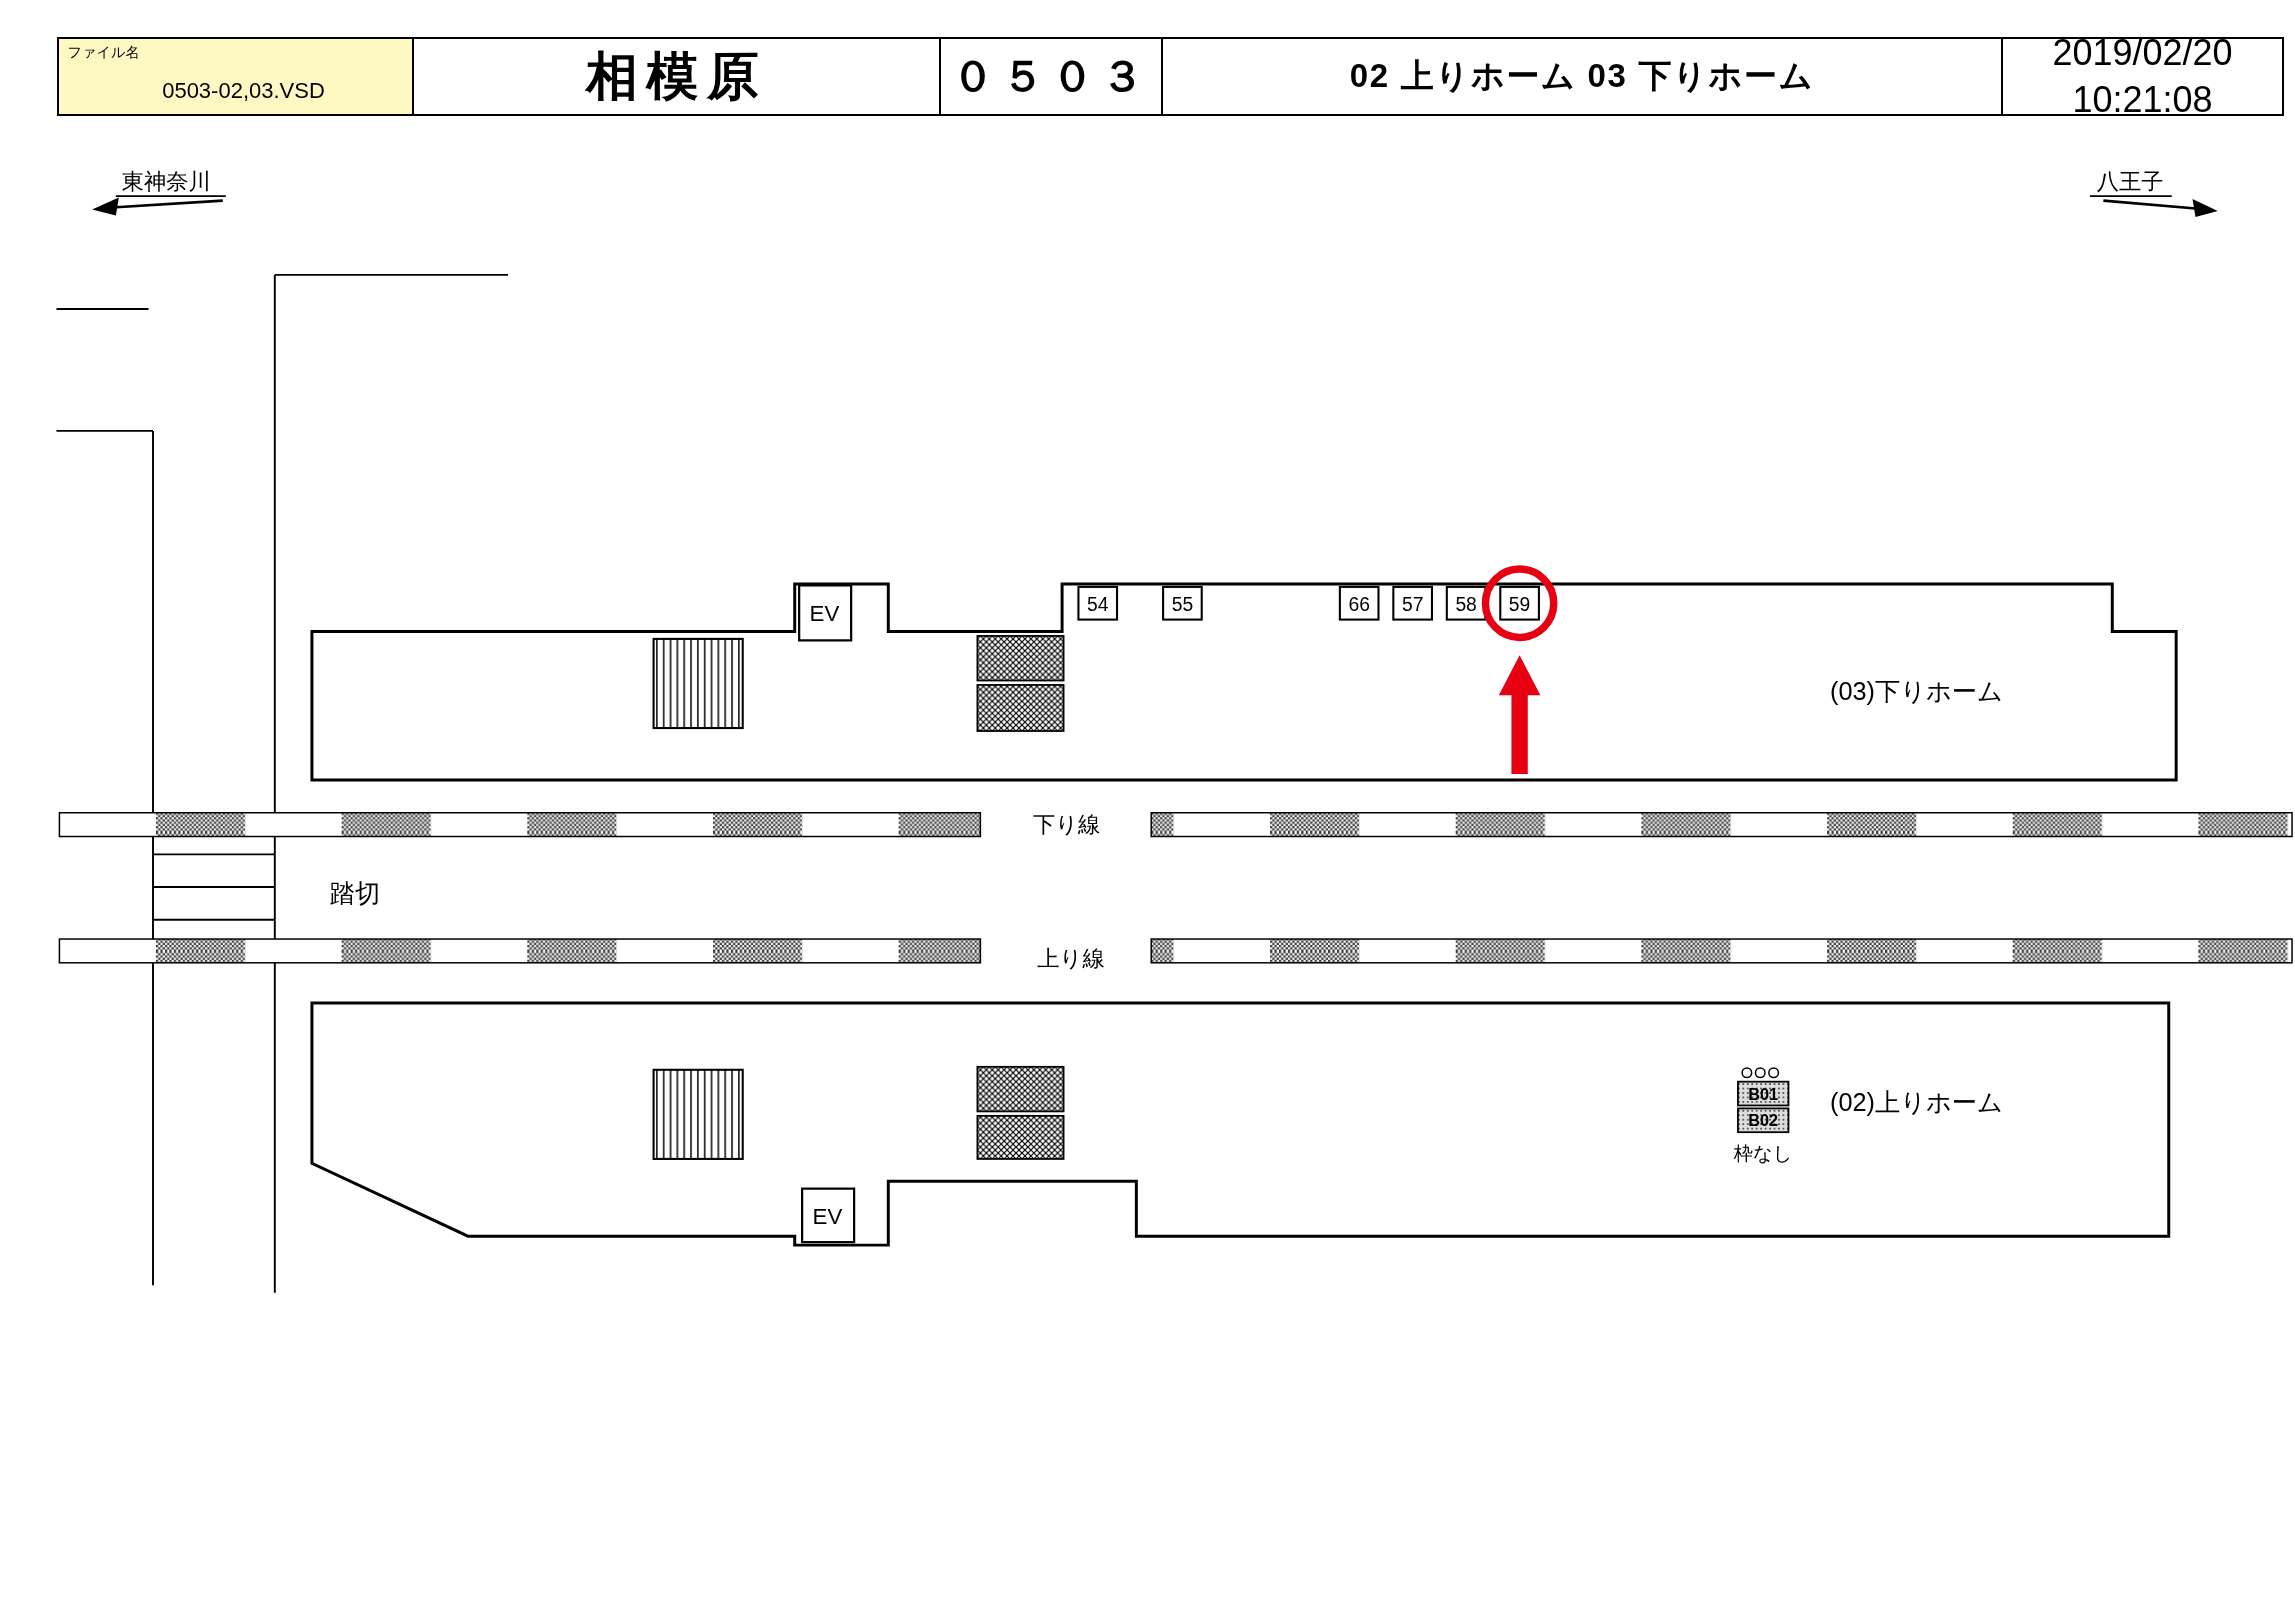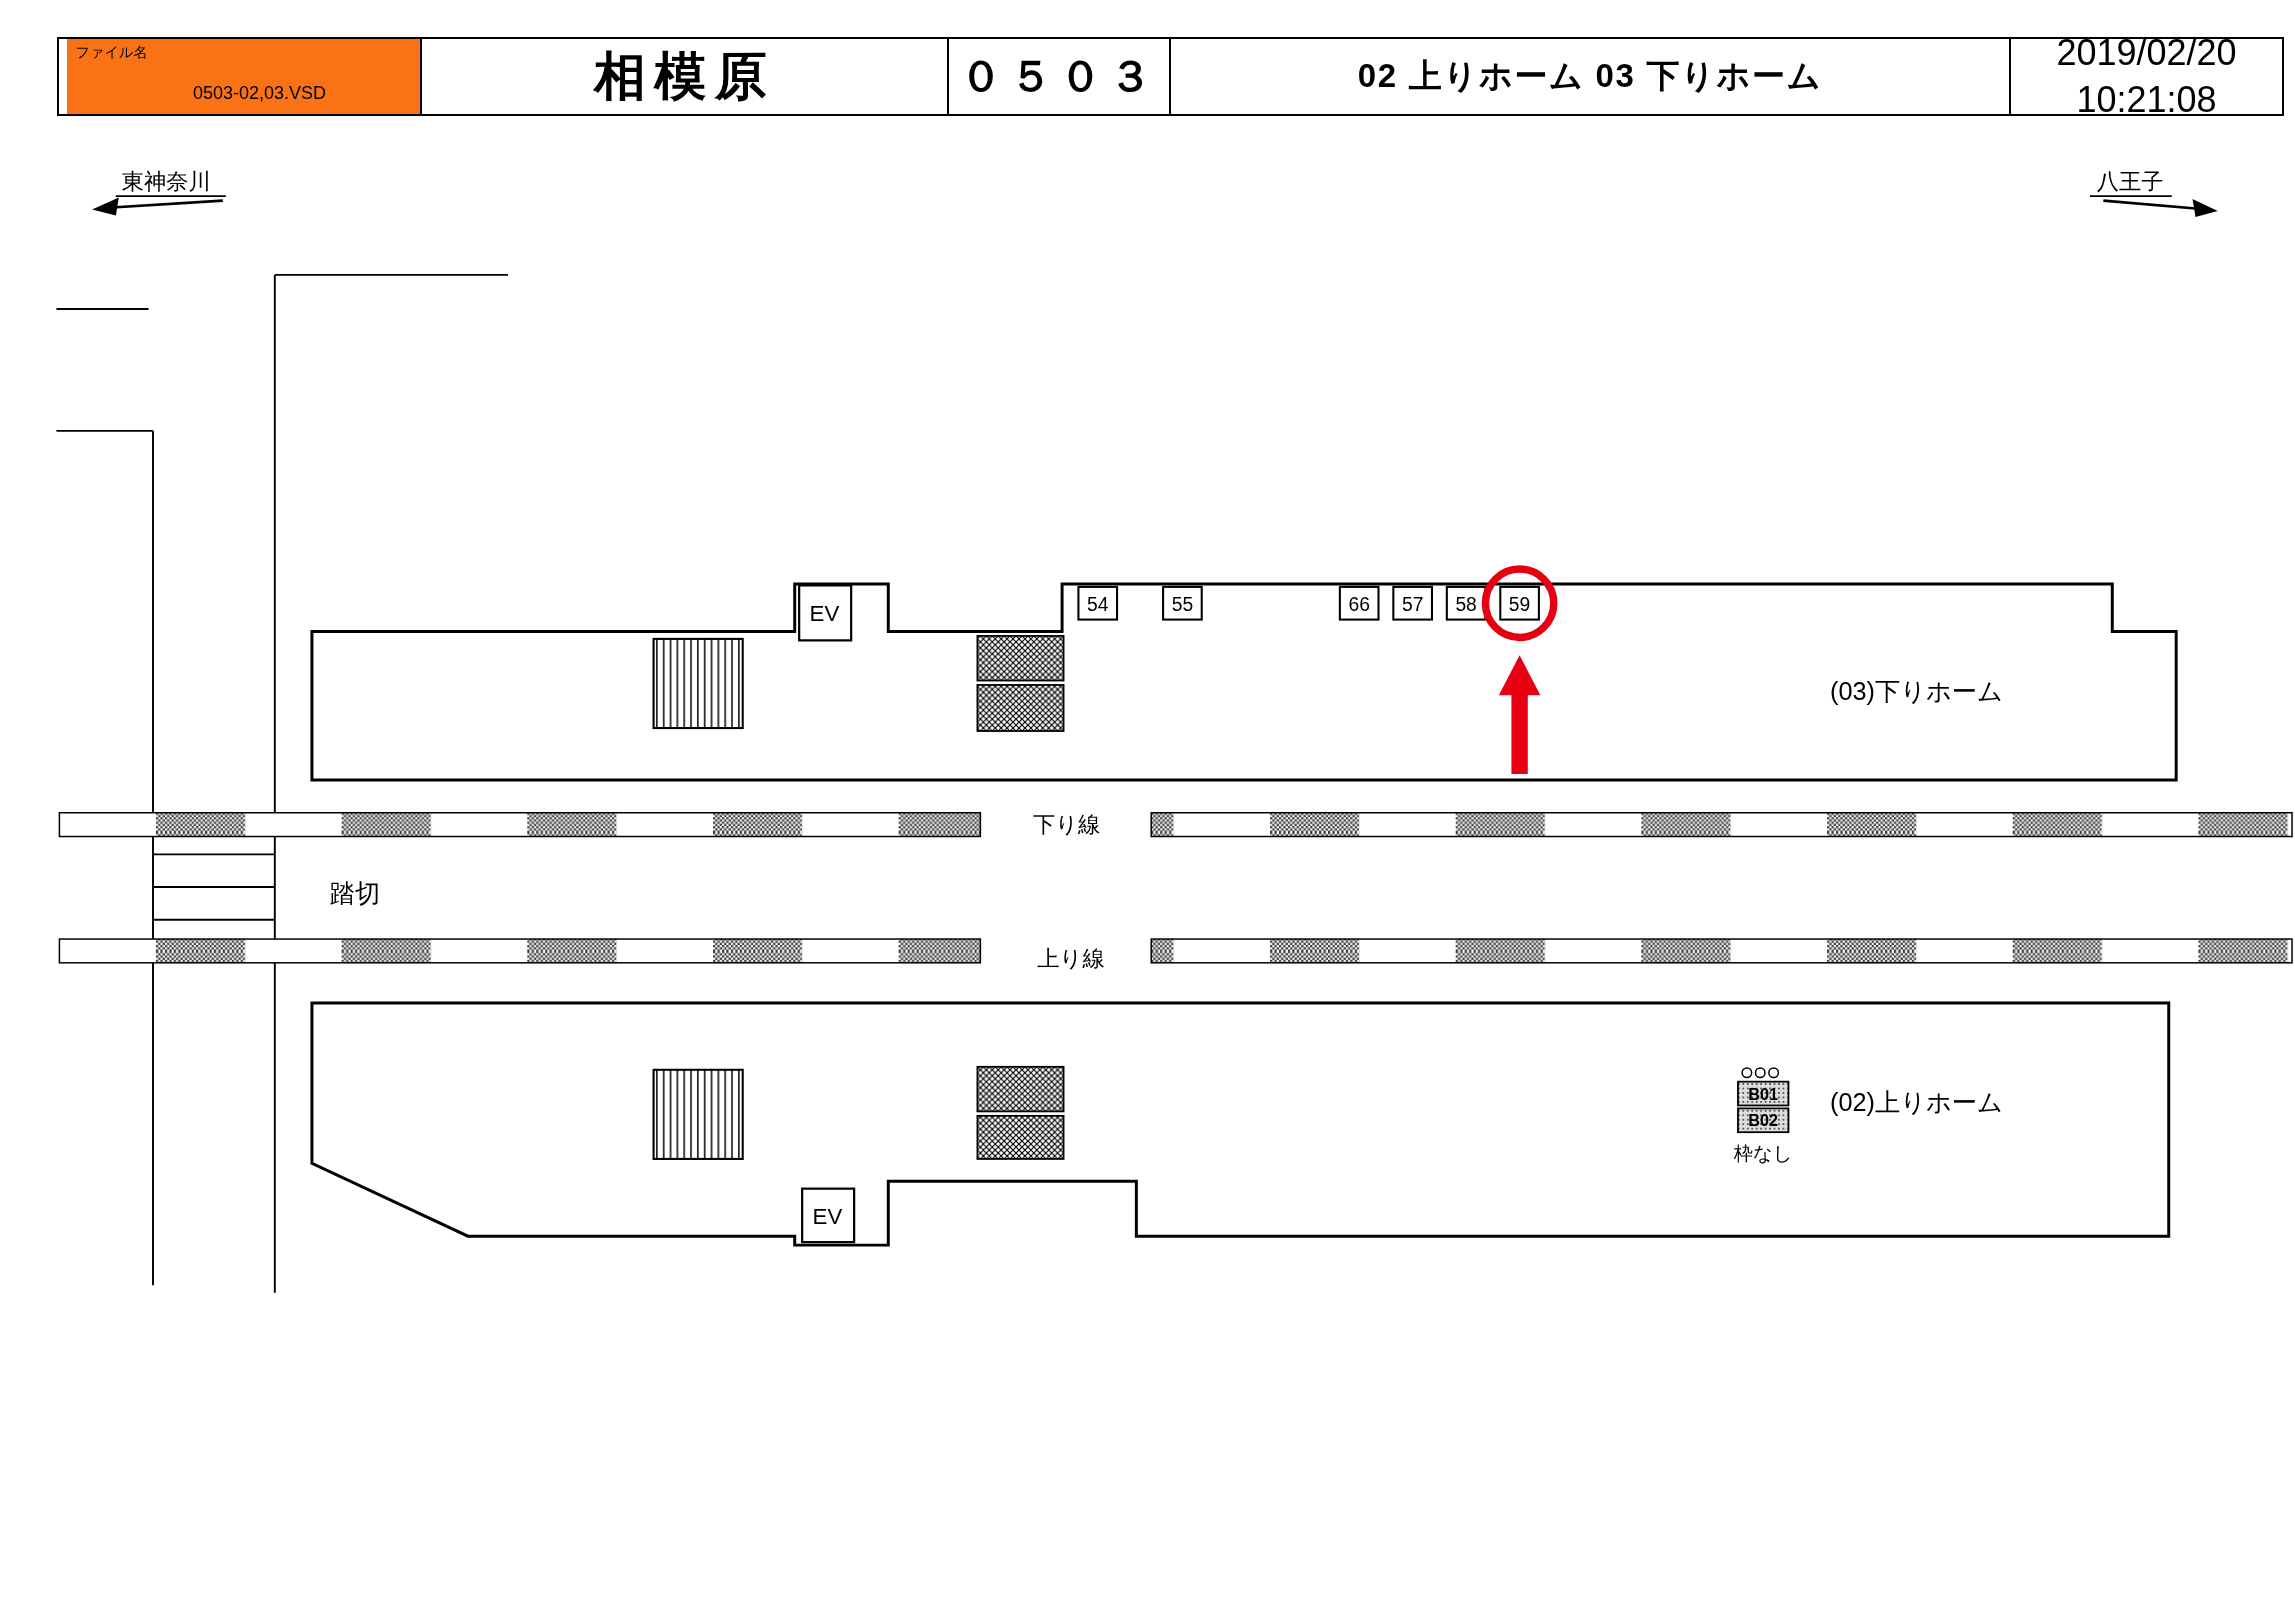--- a/index.html
+++ b/index.html
@@ -14,23 +14,23 @@
   
   .header{
     position:absolute;left:57px;top:37px;width:2227px;height:79px;
     display:flex;border:2.5px solid #000;background:#fff;box-sizing:border-box;
   }
   .cell{
     border-right:2.5px solid #000;box-sizing:border-box;height:100%;
     display:flex;align-items:center;justify-content:center;
   }
   .cell:last-child{border-right:none;}
-  .file-cell{width:355px;background:#f97316;position:relative;display:block;margin-left:8px;}
+  .file-cell{width:355px;background:#fef9c3;position:relative;display:block;}
   .file-label{position:absolute;top:4.2px;left:8.4px;font-size:14.2px;}
-  .file-name{position:absolute;bottom:10px;left:16px;width:100%;text-align:center;font-size:18px;}
+  .file-name{position:absolute;bottom:10px;left:8px;width:100%;text-align:center;font-size:22px;}
   .station-cell{width:527px;font-size:52px;font-weight:bold;letter-spacing:8.4px;}
   .code-cell{width:222px;font-size:43px;font-weight:bold;letter-spacing:6.7px;}
   .platform-cell{width:840px;font-size:33px;font-weight:bold;letter-spacing:1.7px;}
   .date-cell{flex:1;flex-direction:column;font-size:36px;line-height:1.3;}
   
   .diagram{position:absolute;left:0;top:0;width:2295px;height:1624px;}
   svg text{font-family:"Liberation Sans","DejaVu Sans",sans-serif;fill:#000;}
   .outline{fill:#fff;stroke:#000;stroke-width:2;}
   .thin{stroke:#000;stroke-width:1.3;fill:none;}
   .band{fill:url(#trackblocks);stroke:#000;stroke-width:1;}

